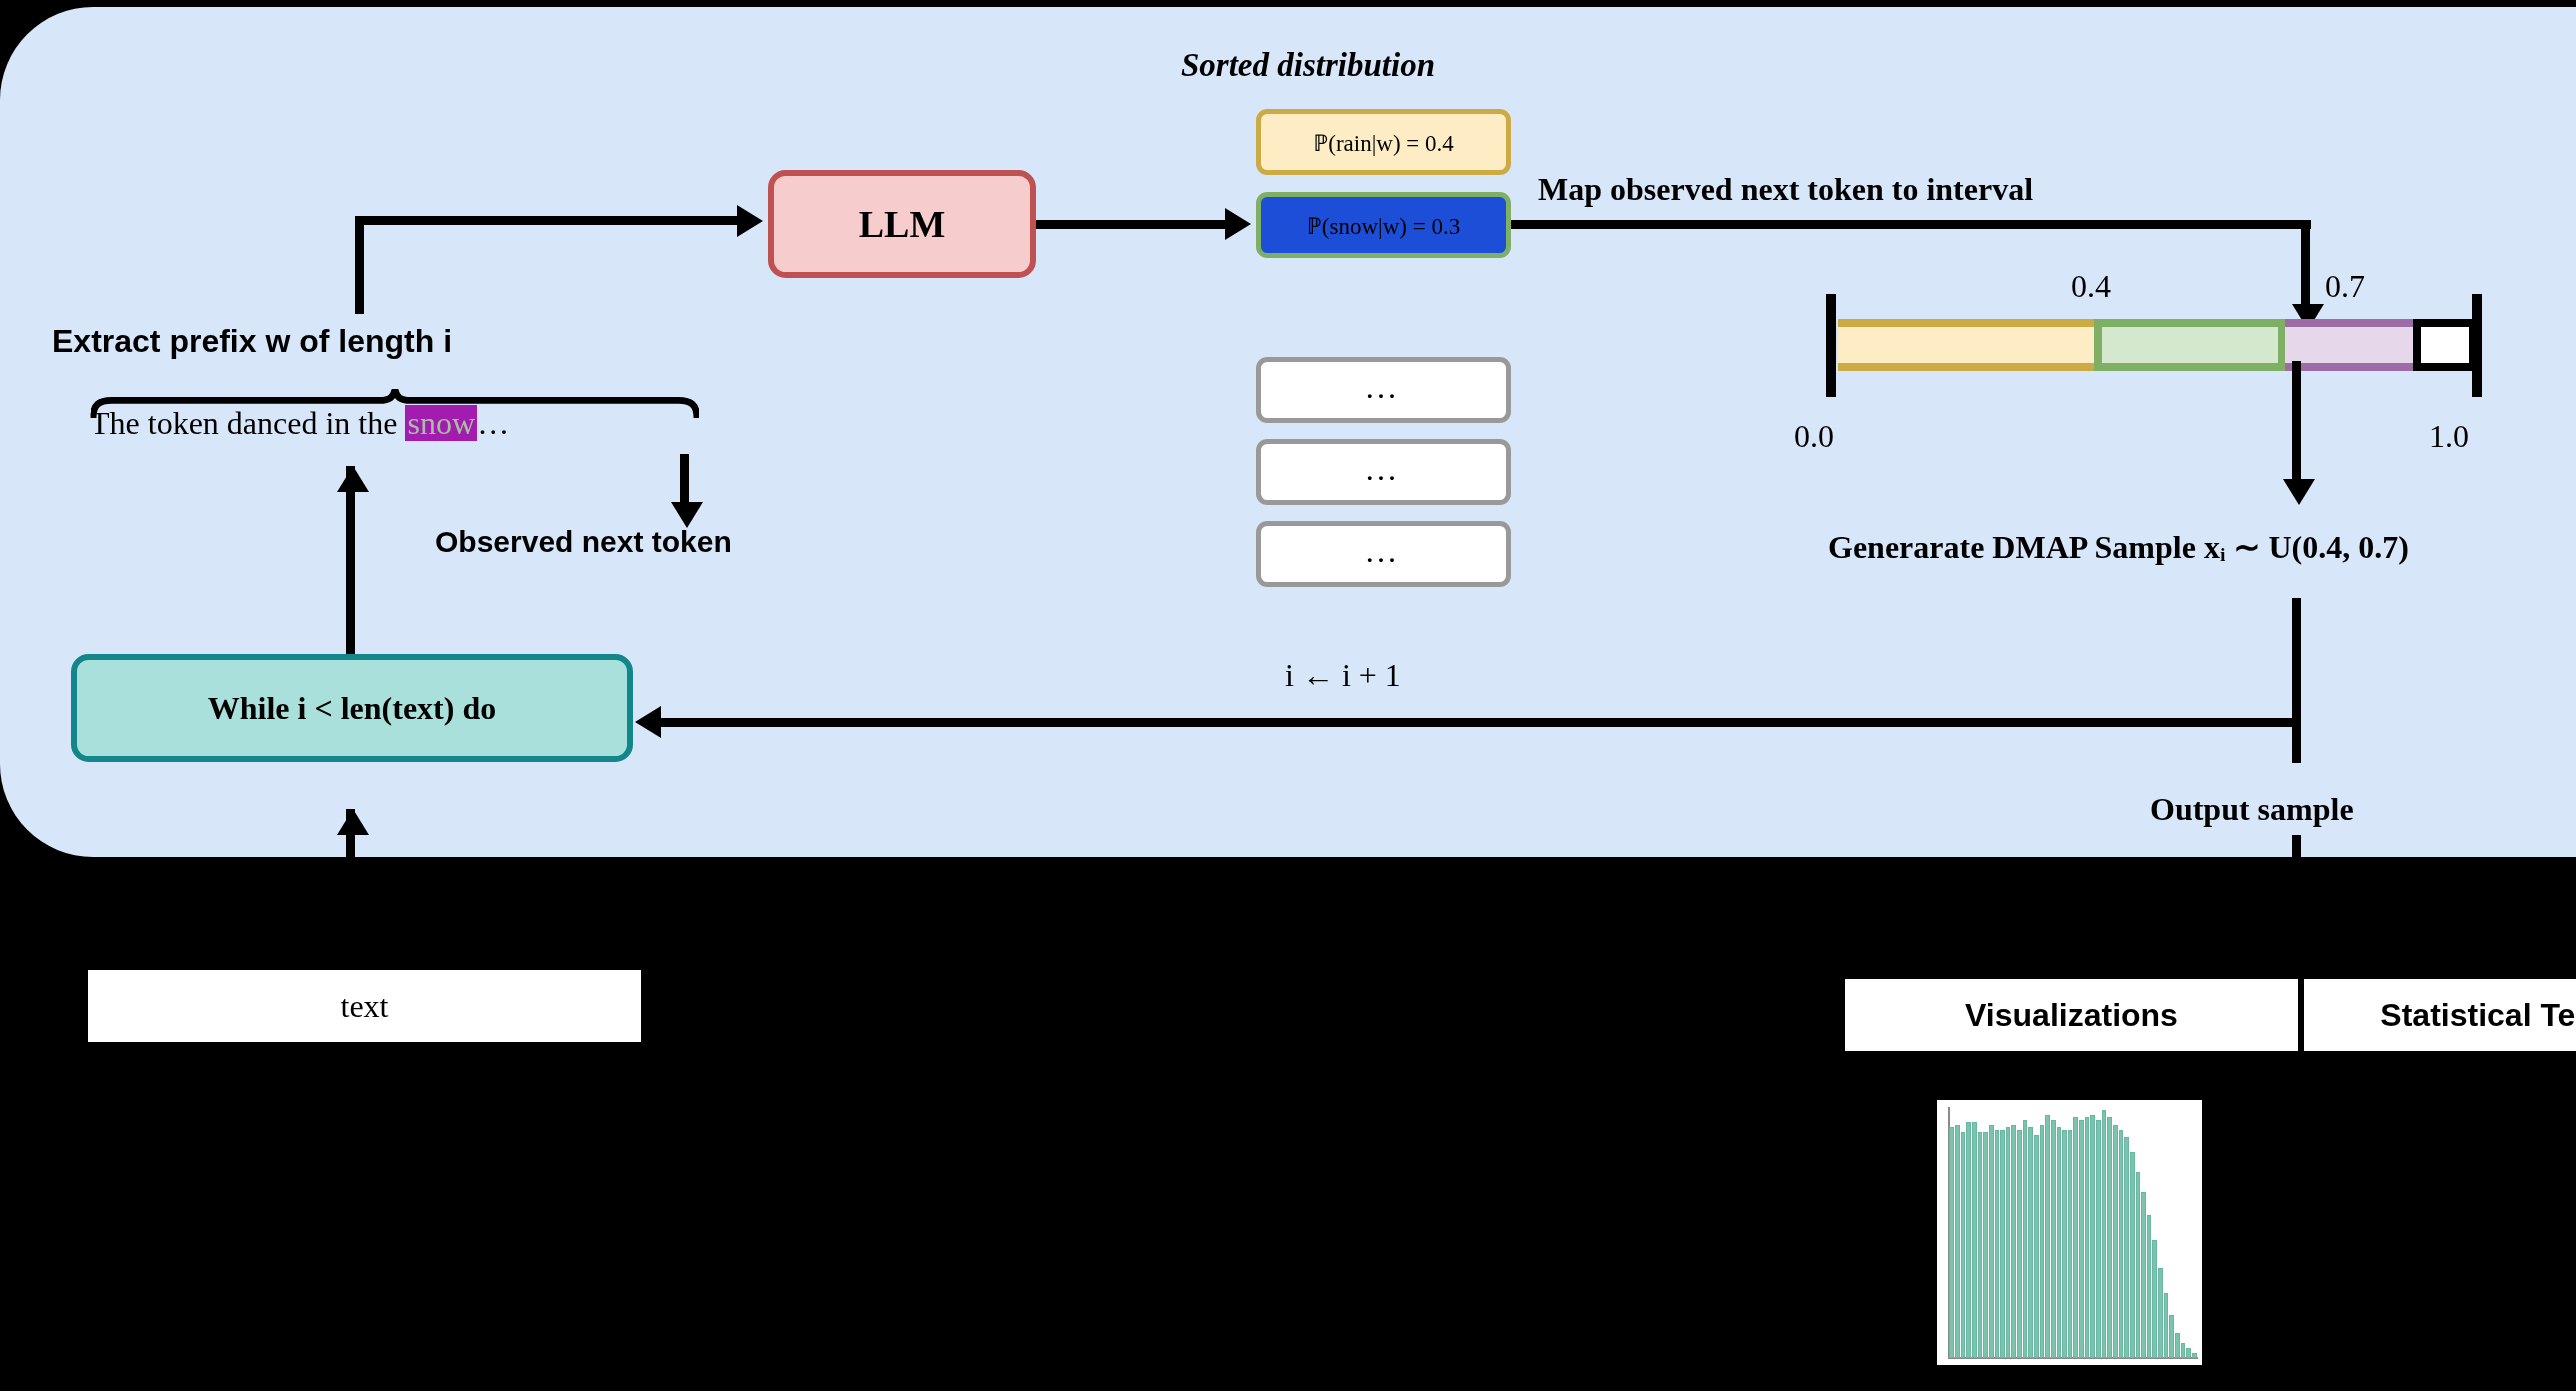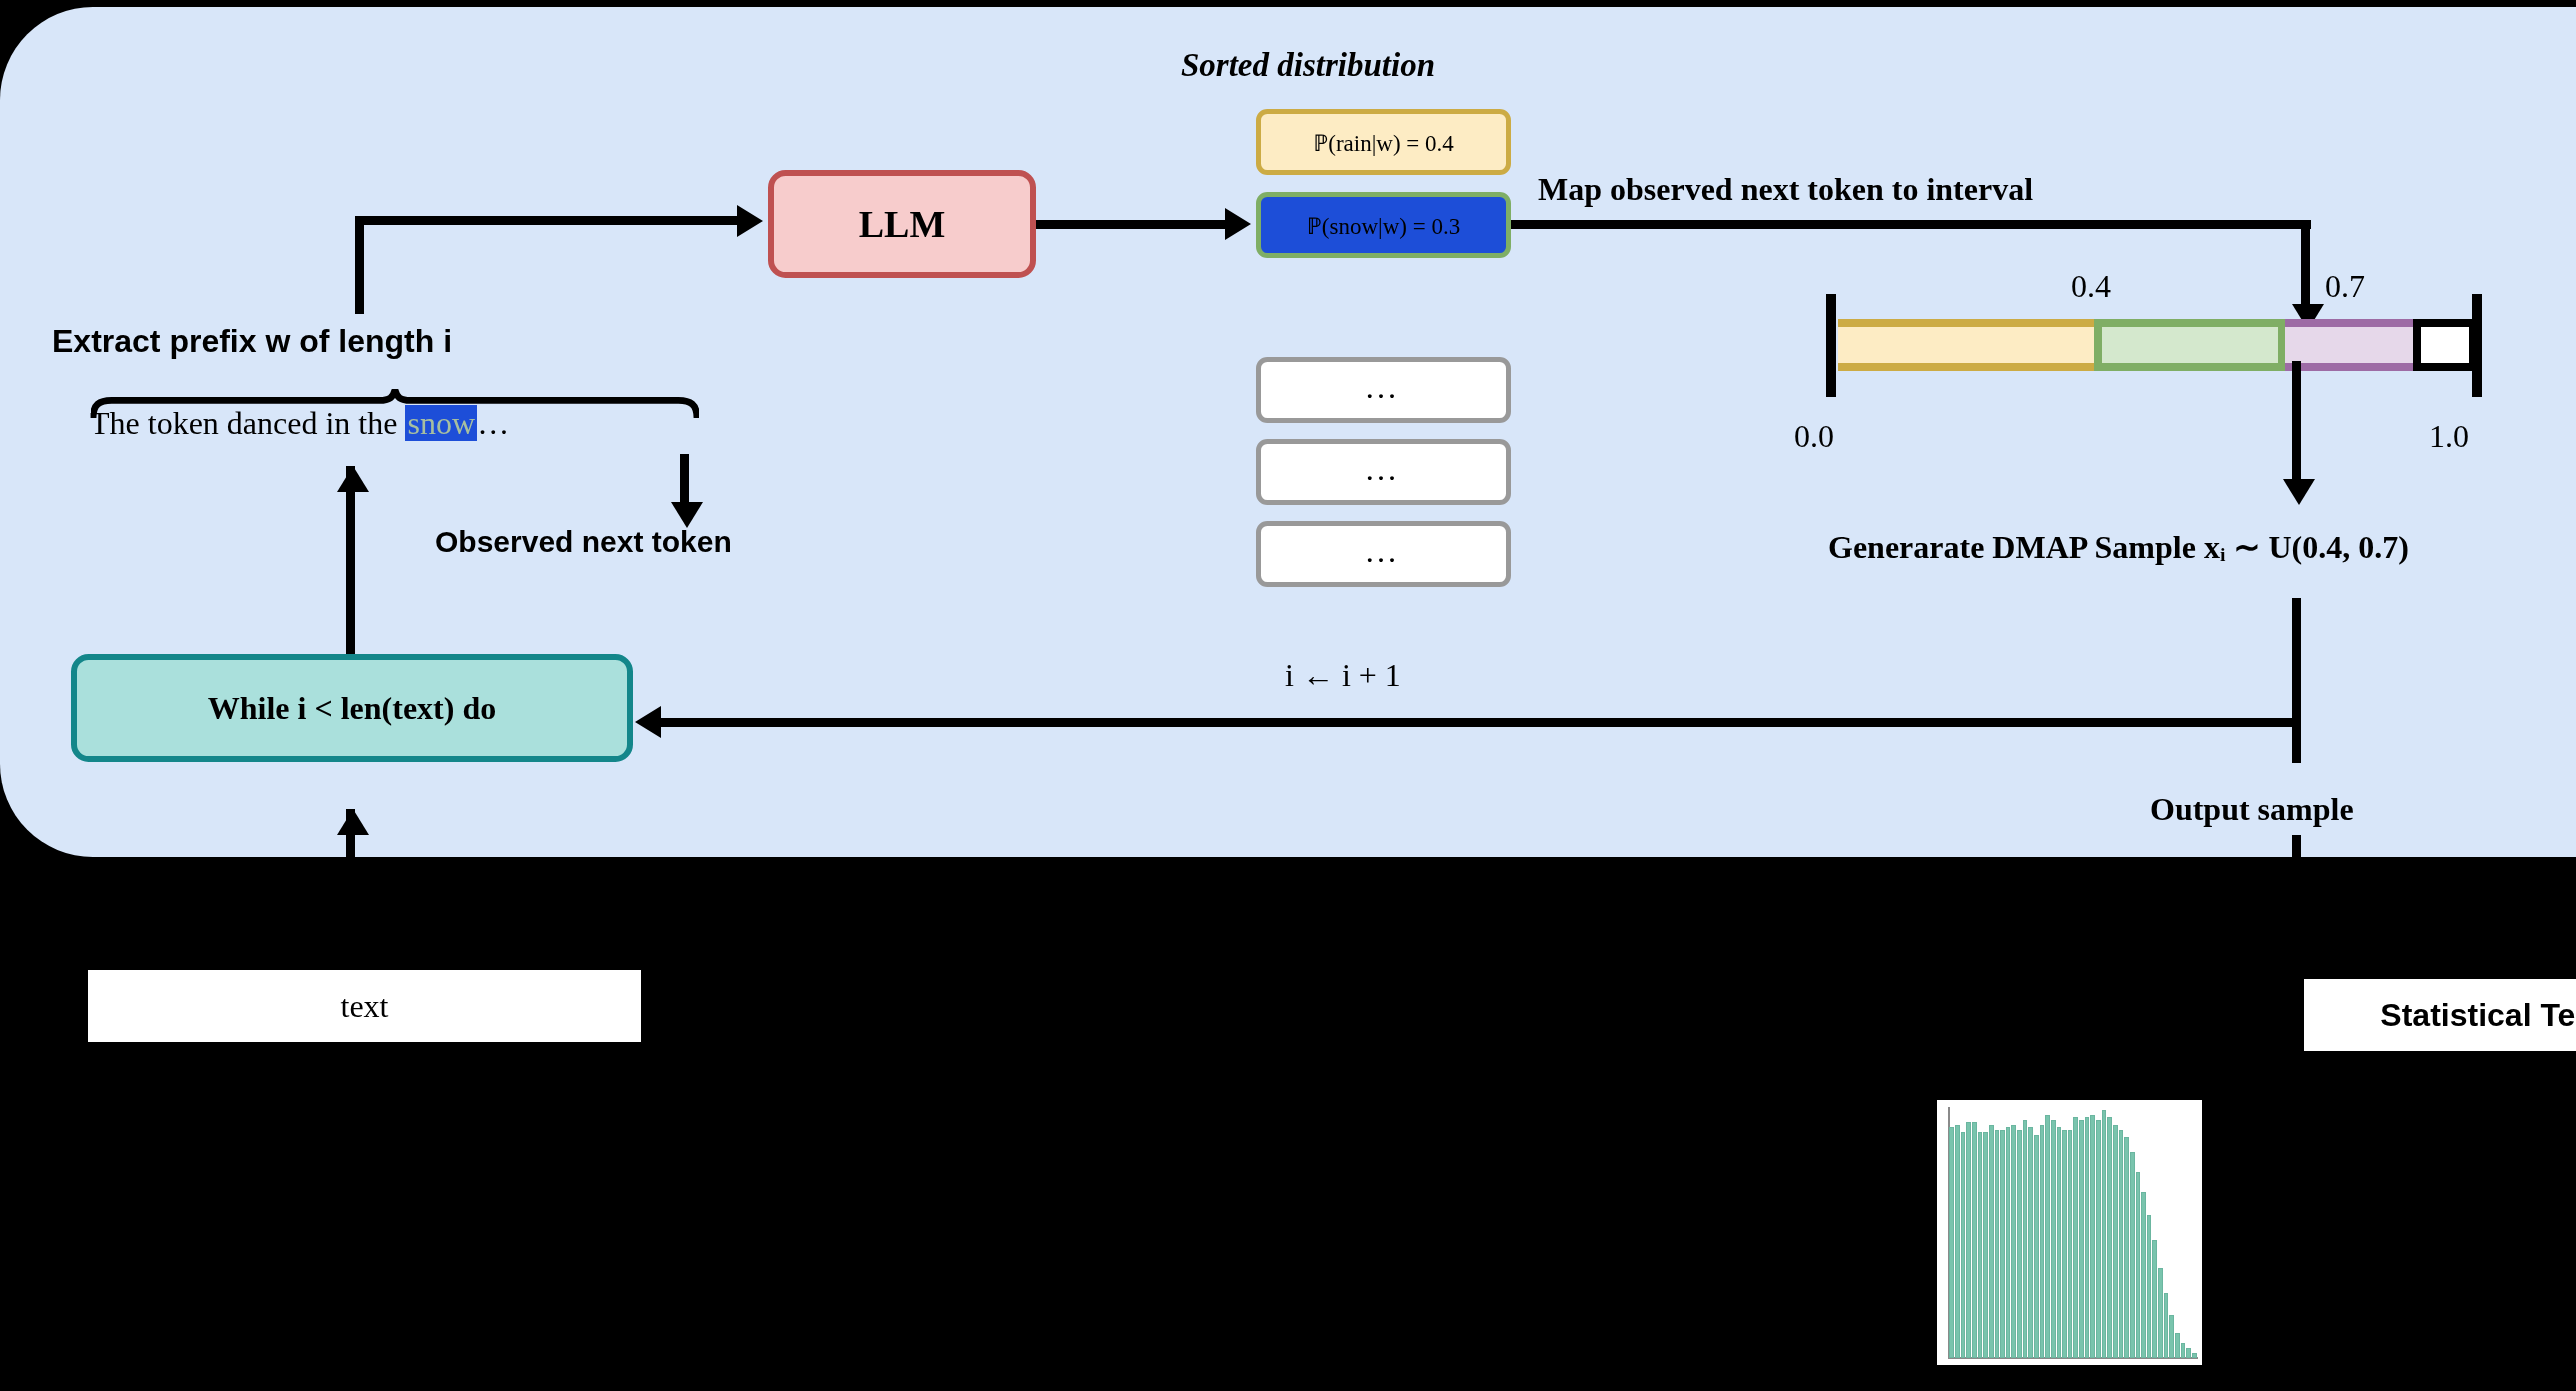--- a/index.html
+++ b/index.html
@@ -90,21 +90,21 @@
   #hist-inner{position:absolute;left:12.4px;bottom:7.2px;right:5.2px;top:7.2px;
               display:flex;align-items:flex-end;gap:1px;}
   #hist-inner .bar{flex:1 1 auto;background:#79c4ad;border:0.5px solid #6bb6a0;
                    box-sizing:border-box;}
   #hist-axis-y{position:absolute;left:11.3px;top:7.2px;bottom:6.2px;width:1.5px;background:#8a8a8a;}
   #hist-axis-x{position:absolute;left:11.3px;bottom:6.2px;right:4.1px;height:1.5px;background:#8a8a8a;}
 
   
   #brace{position:absolute;left:91px;top:389px;width:608px;height:30px;}
 
-  .hl-snow{background:#1d4ed8;color:#a7bfa0;padding:0 2.1px;}
+  .hl-snow{background:#a21caf;color:#a7bfa0;padding:0 2.1px;}
 </style>
 </head>
 <body>
 
 <div class="root">
 
   <div id="blue-panel"></div>
 
   <div class="txt bold serif" id="dist-title" style="left:1181px;top:49px;font-size:33px;font-style:italic;">Sorted distribution</div>
 
@@ -192,20 +192,23 @@
   <div class="vline" style="left:2292px;top:835px;height:144px;"></div>
 
   <div class="vline" style="left:346px;top:466px;height:188px;"></div>
   <div class="ahead-u" style="left:337px;top:466px;"></div>
 
   <div class="vline" style="left:346px;top:809px;height:165px;"></div>
   <div class="ahead-u" style="left:337px;top:809px;"></div>
 
   <div class="wbox" id="text-box">
     <span>text</span>
+  </div>
+  <div class="wbox" id="viz-box">
+    <span>Visualizations</span>
   </div>
   <div class="wbox" id="stat-box">
     <span>Statistical Tests</span>
   </div>
 
   <div id="hist-panel">
     <div id="hist-axis-y"></div>
     <div id="hist-axis-x"></div>
     <div id="hist-inner">
         <div class="bar" style="height: 92%; background: rgb(121, 196, 173);"></div>

